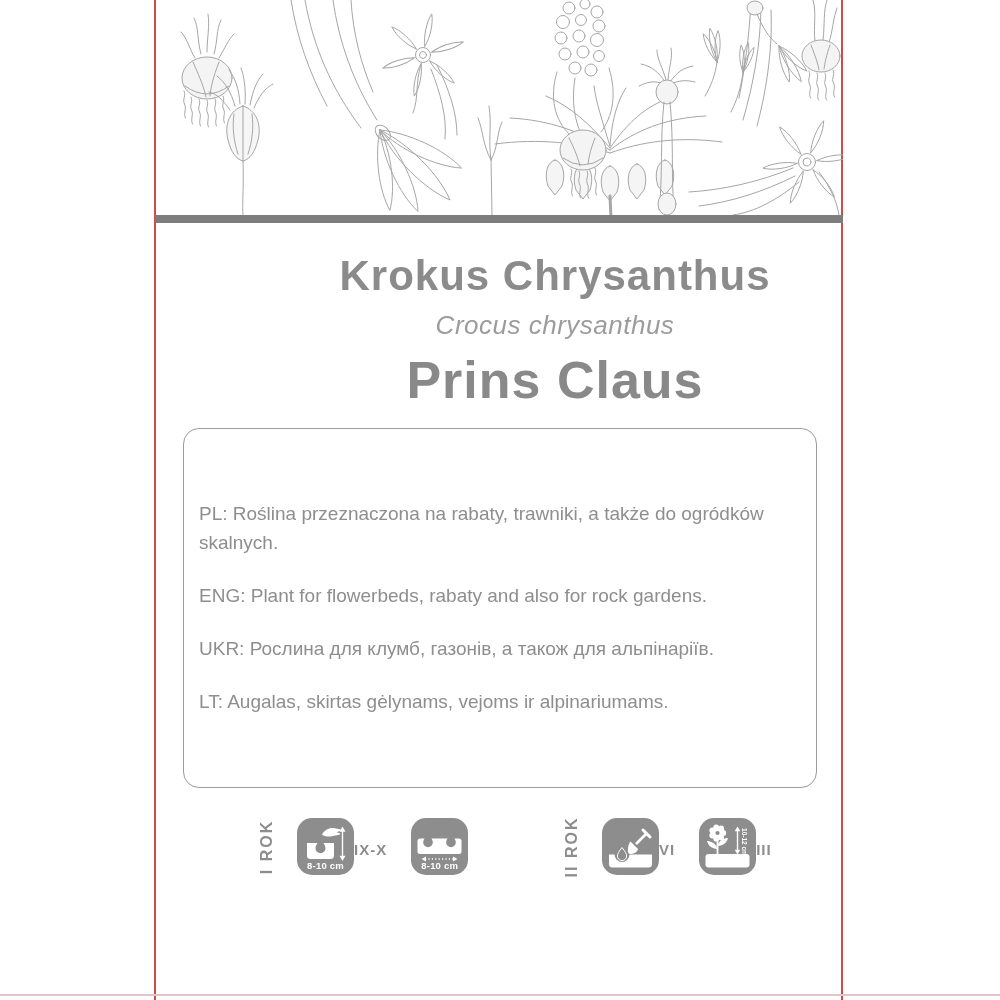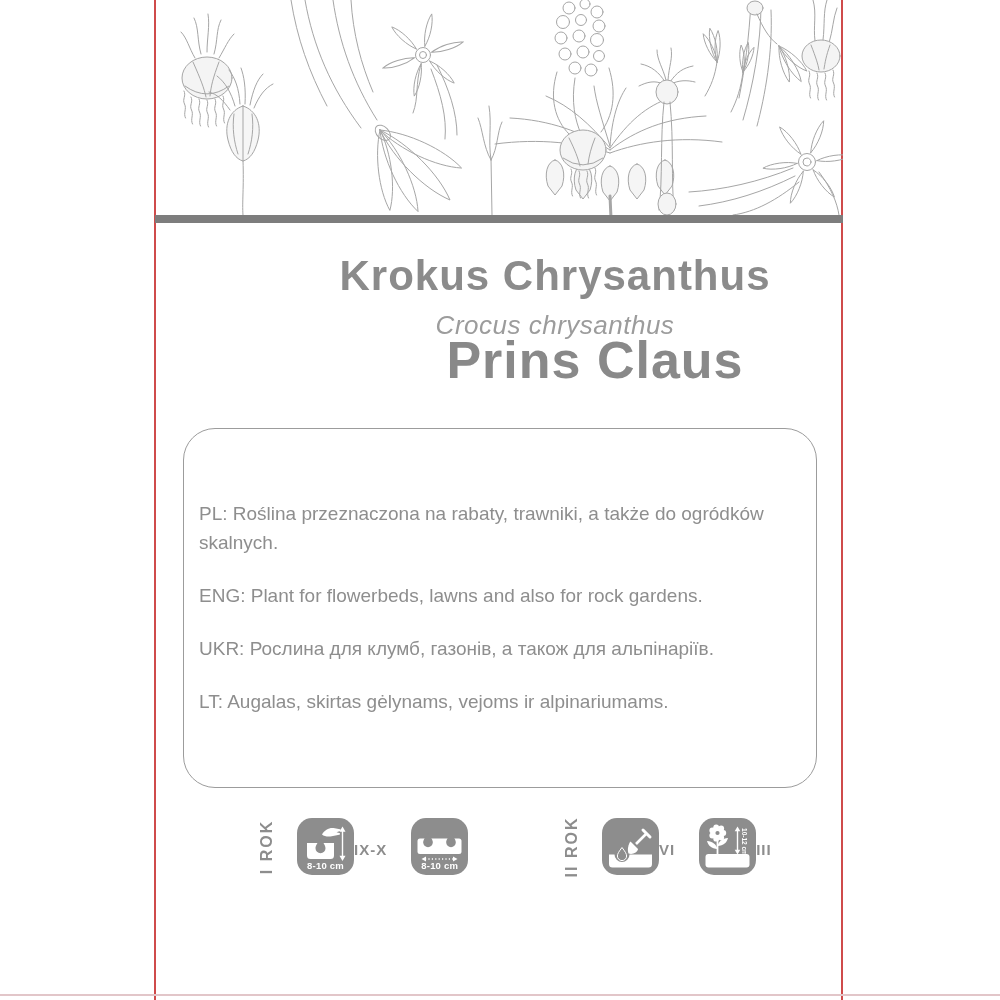--- a/index.html
+++ b/index.html
@@ -11,24 +11,24 @@
   .cut-v.left{left:154px;}
   .cut-v.right{left:841px;}
   .cut-h{position:absolute;left:0;top:994px;width:1000px;height:2px;background:#e2c6c9;}
   
   .band{position:absolute;left:0;top:0;width:688px;height:215px;overflow:hidden;}
   .divider{position:absolute;left:0;top:215px;width:688px;height:8px;background:#7d7d7d;}
   
   .t{position:absolute;left:0;width:100%;text-align:center;white-space:nowrap;}
   .common{top:252px;font-size:42px;font-weight:bold;color:#8b8b8b;letter-spacing:1px;}
   .latin{top:310px;font-size:26px;font-style:italic;color:#9c9c9c;letter-spacing:0.5px;}
-  .variety{top:330px;font-size:52px;font-weight:bold;color:#898989;letter-spacing:1px;padding-left:40px;}
+  .variety{top:350px;font-size:52px;font-weight:bold;color:#898989;letter-spacing:1px;}
   
   .desc-box{position:absolute;left:28px;top:428px;width:634px;height:360px;box-sizing:border-box;
-            border:1.5px solid #9c9c9c;border-radius:32px;padding:70px 16px 0 15px;}
+            border:1.5px solid #9c9c9c;border-radius:16px;padding:70px 16px 0 15px;}
   .desc-box p{margin:0 0 24px 0;font-size:19px;line-height:29px;color:#8e8e8e;max-width:608px;}
   
   .year-group{position:absolute;display:flex;align-items:flex-start;}
   .g1{left:98px;top:818px;}
   .g2{left:403px;top:818px;}
   .rok{height:57px;width:28px;display:flex;align-items:center;justify-content:center;margin-right:16px;}
   .rok span{transform:rotate(-90deg);white-space:nowrap;font-weight:bold;font-size:16px;
             letter-spacing:2px;color:#8d8d8d;}
   .icon-col{display:flex;align-items:center;margin-right:24px;}
   .icon-col:last-child{margin-right:0;}
@@ -256,21 +256,21 @@
     </div>
 
     <div class="divider"></div>
 
     <div class="t common">Krokus Chrysanthus</div>
     <div class="t latin">Crocus chrysanthus</div>
     <div class="t variety">Prins Claus</div>
 
     <div class="desc-box">
       <p>PL: Roślina przeznaczona na rabaty, trawniki, a także do ogródków skalnych.</p>
-      <p>ENG: Plant for flowerbeds, lawns and also for rock gardens.</p>
+      <p>ENG: Plant for flowerbeds, rabaty and also for rock gardens.</p>
       <p>UKR: Рослина для клумб, газонів, а також для альпінаріїв.</p>
       <p>LT: Augalas, skirtas gėlynams, vejoms ir alpinariumams.</p>
     </div>
 
     <div class="year-group g1">
       <div class="rok">
         <span>I ROK</span>
       </div>
       <div class="icon-col">
         <div class="icon-wrap">

